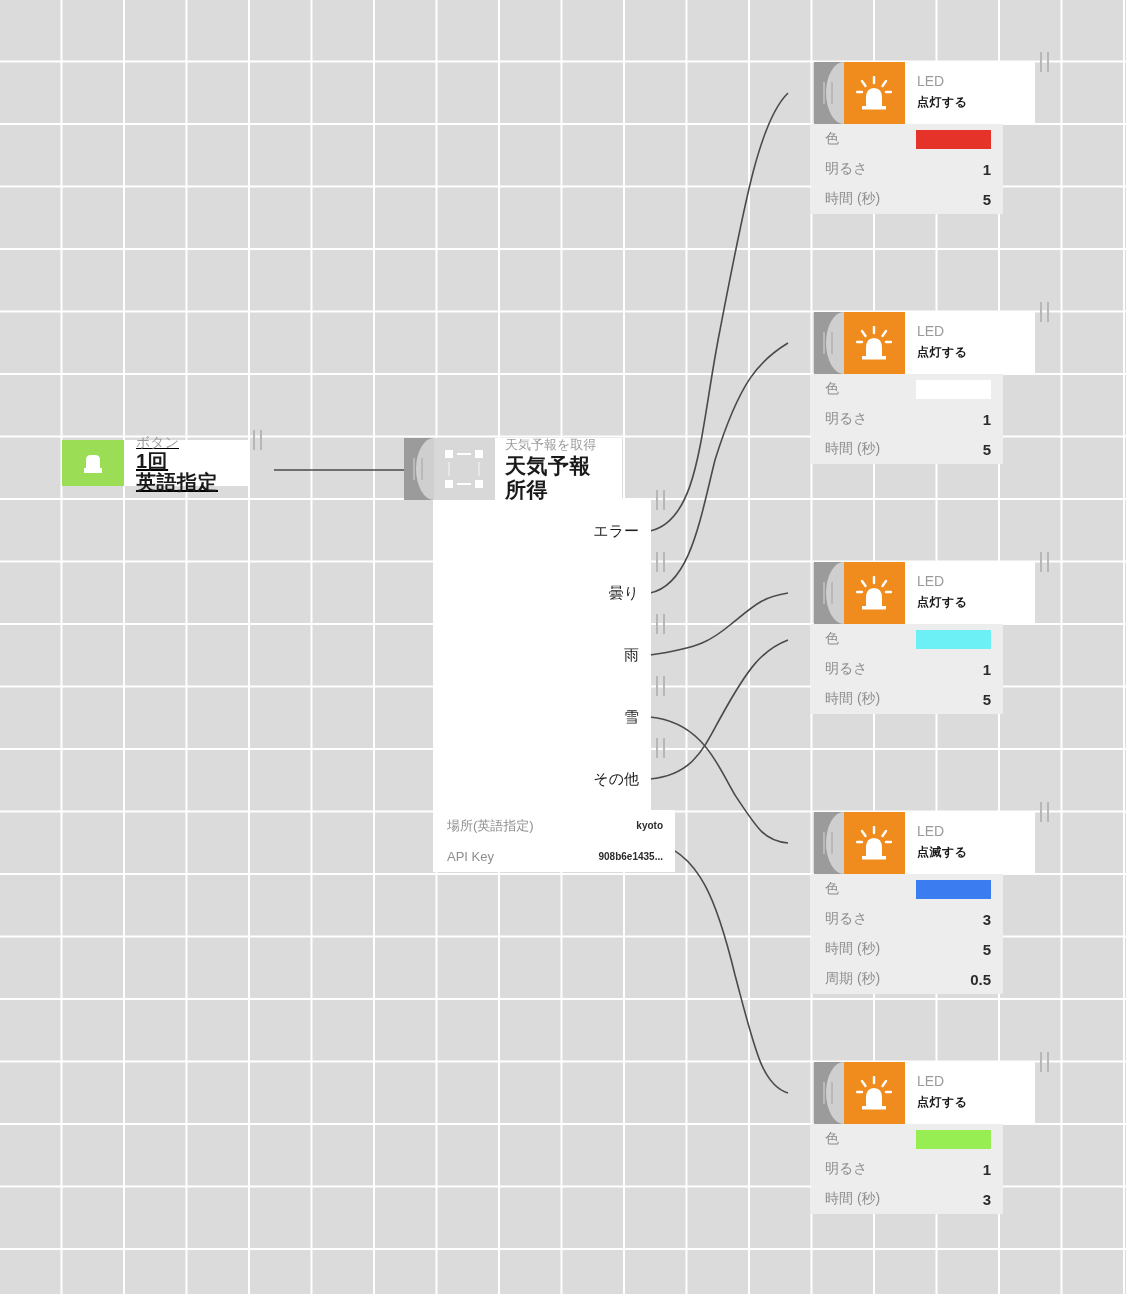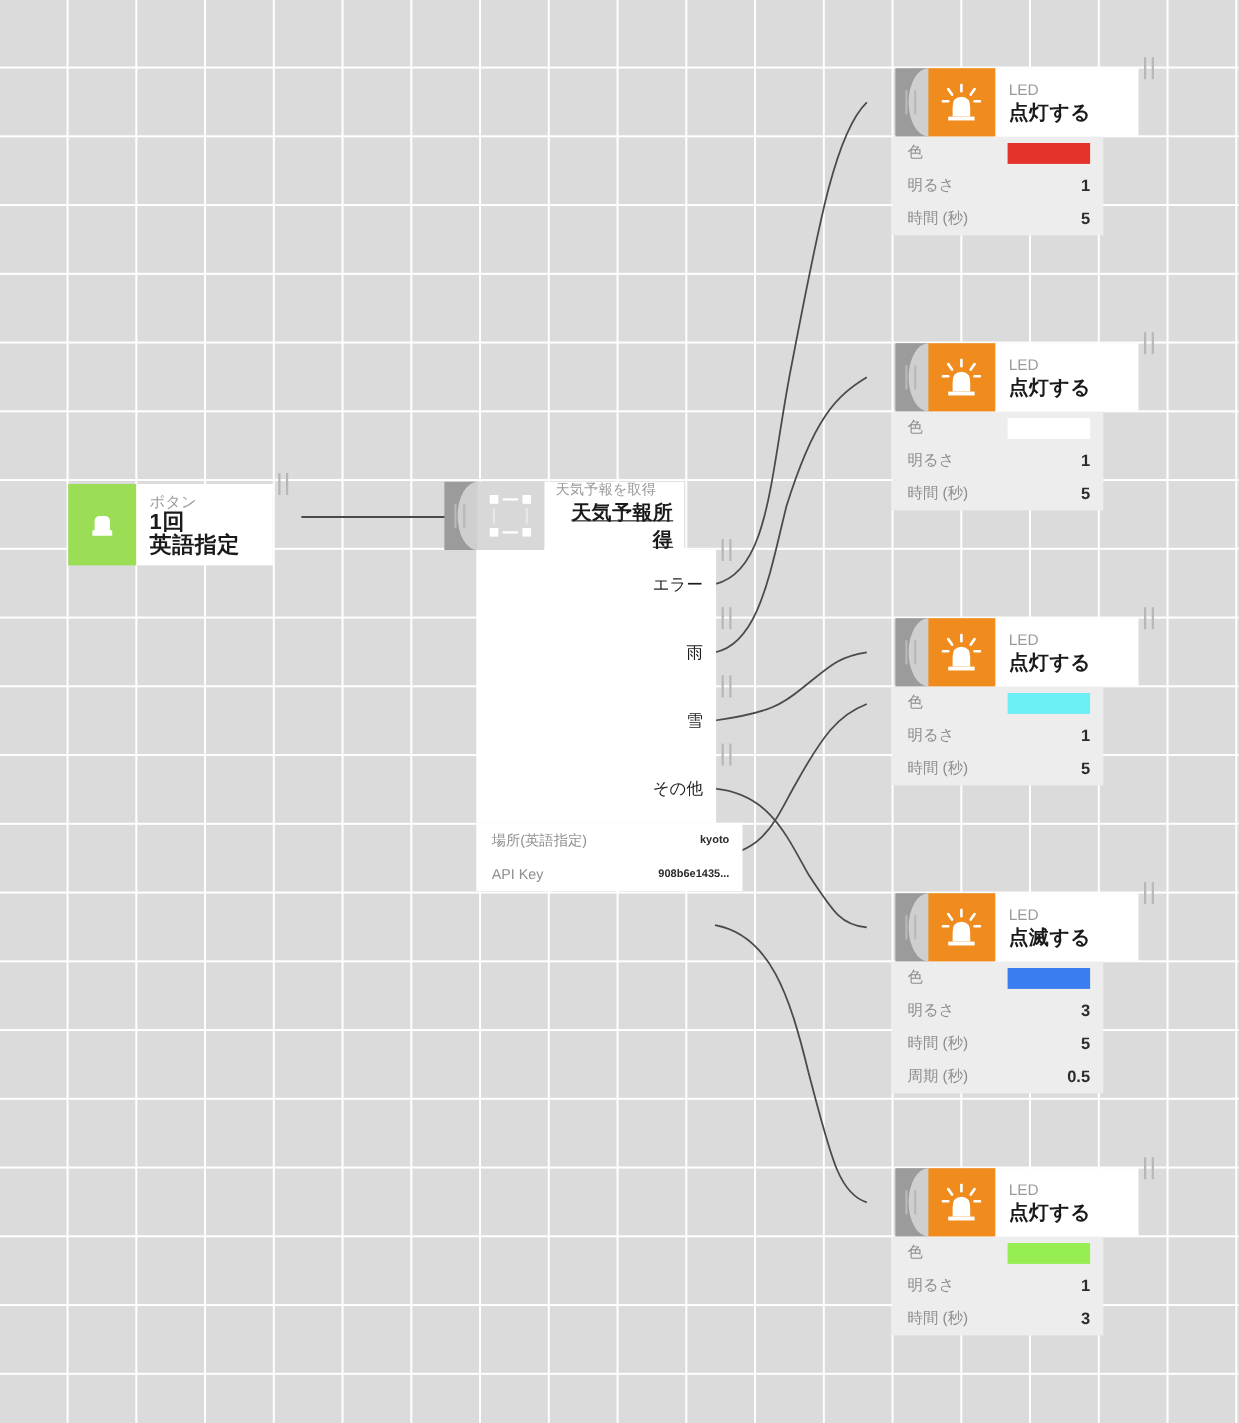--- a/index.html
+++ b/index.html
@@ -47,43 +47,43 @@
   }
   .outnub .grip{
     position:absolute;left:5px;top:50%;transform:translateY(-50%);
     width:5px;height:20px;
     border-left:2px solid #b7b7b7;border-right:2px solid #b7b7b7;
   }
 
   .icon-box{flex:0 0 62px;width:62px;display:flex;align-items:center;justify-content:center;}
   .titles{background:#fff;flex:1;padding:8px 12px 8px 14px;display:flex;flex-direction:column;justify-content:center;}
   .cat{font-size:14px;color:#9a9a9a;line-height:18px;}
-  .act{font-size:18px;font-weight:bold;color:#1a1a1a;line-height:24px;letter-spacing:.5px;}
+  .act{font-size:12px;font-weight:bold;color:#1a1a1a;line-height:24px;letter-spacing:.5px;}
 
   
   .params{background:#ededed;}
   .prow{display:flex;align-items:center;justify-content:space-between;height:30px;padding:0 12px 0 14px;}
   .pname{font-size:14px;color:#8e8e8e;}
   .pval{font-size:15px;font-weight:bold;color:#2b2b2b;}
   .swatch{width:75px;height:19px;}
 
   
   #node-button{left:62px;top:440px;}
-  #node-button .node-head{height:74px;width:186px;}
+  #node-button .node-head{height:46px;width:186px;text-decoration:underline;}
   #node-button .icon-box{background:#9bde56;}
   #node-button .titles{padding:6px 12px 6px 12px;}
   #node-button .act{line-height:21px;font-size:20px;}
 
   
   #node-weather{left:404px;top:438px;}
   #node-weather .node-head{height:62px;width:218px;}
   #node-weather .icon-box{background:#d8d8d8;}
   #node-weather .titles{padding:7px 10px 7px 10px;}
   #node-weather .cat{font-size:13px;text-align:left;}
-  #node-weather .act{font-size:18px;text-align:right;text-decoration:underline;}
+  #node-weather .act{font-size:21px;}
   .wbody{width:218px;background:#fff;margin-left:29px;position:relative;}
   .outrow{height:62px;display:flex;align-items:center;justify-content:flex-end;
           padding-right:12px;position:relative;}
   .outrow .lbl{font-size:15px;color:#1c1c1c;}
   .outrow .outnub{right:-26px;}
   .wparams{width:242px;margin-left:29px;background:#ffffff;}
   .wparams .prow{height:31px;}
   .wparams .pname{font-size:13px;}
   .wparams .pval{font-size:10px;}
 
@@ -163,20 +163,26 @@
     </div>
   </div>
   <div class="wbody">
     <div class="outrow">
       <span class="lbl">エラー</span>
       <span class="outnub">
           <span class="grip"></span>
         </span>
     </div>
     <div class="outrow">
+      <span class="lbl">曇り</span>
+      <span class="outnub">
+          <span class="grip"></span>
+        </span>
+    </div>
+    <div class="outrow">
       <span class="lbl">雨</span>
       <span class="outnub">
           <span class="grip"></span>
         </span>
     </div>
     <div class="outrow">
       <span class="lbl">雪</span>
       <span class="outnub">
           <span class="grip"></span>
         </span>

